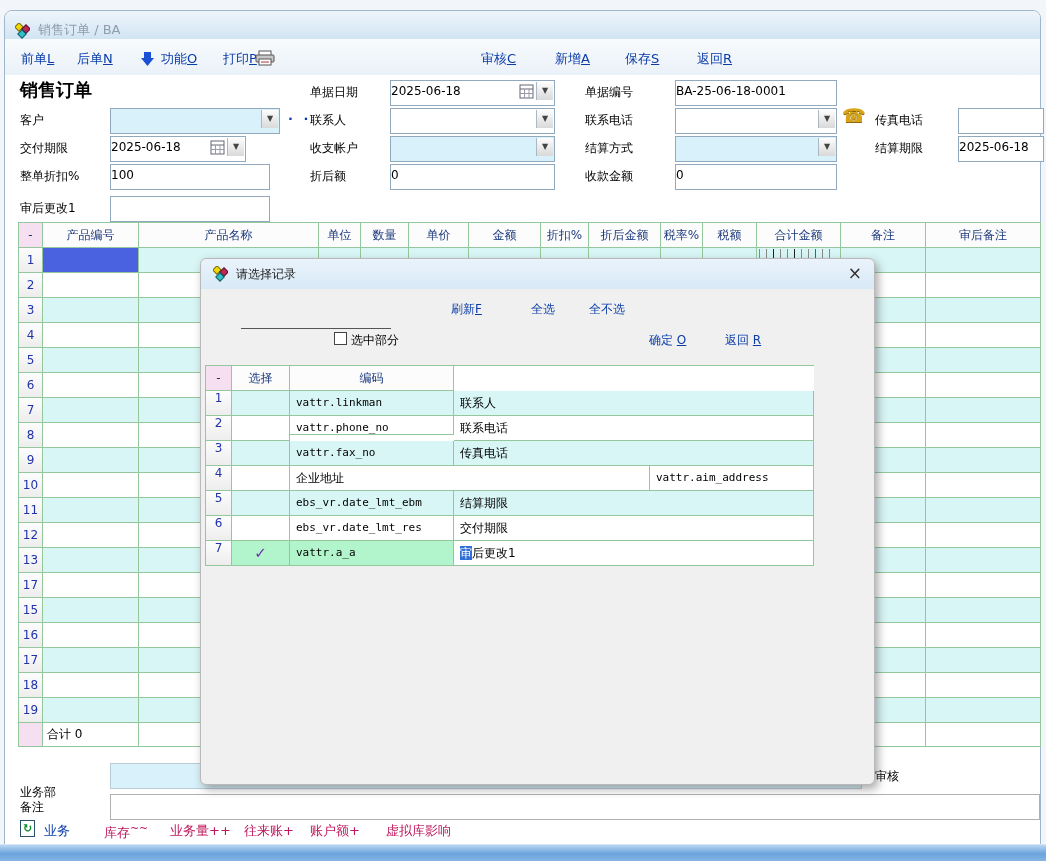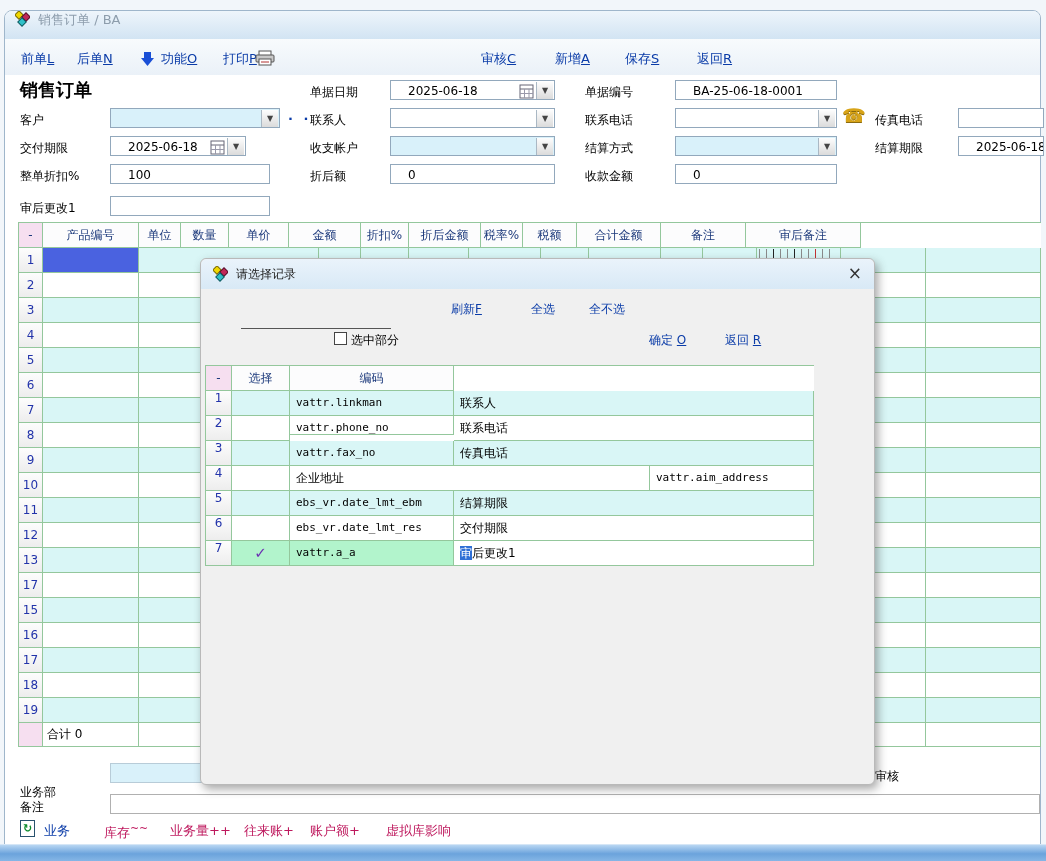--- a/index.html
+++ b/index.html
@@ -3,32 +3,32 @@
 <meta charset="utf-8">
 <style>
   * { margin:0; padding:0; box-sizing:border-box; }
   body { font-family:"DejaVu Sans", sans-serif; }
   .screen { position:relative; width:1046px; height:861px; background:#f2f6fa; overflow:hidden; }
   .win { position:absolute; left:4px; top:10px; width:1037px; height:835px;
          background:#fff; border:1px solid #9fb6cb; border-radius:8px 8px 0 0; }
   .titlebar { position:absolute; left:0; top:0; width:100%; height:28px;
 
               background:linear-gradient(#eef5fb,#d2e4f3); border-radius:7px 7px 0 0;
-              display:flex; align-items:flex-start; padding-left:10px; }
+              display:flex; align-items:flex-end; padding-left:10px; }
   .titlebar .t { color:#8d9dac; font-size:13px; margin-left:8px; }
   .toolbar { position:absolute; left:0; top:28px; width:100%; height:36px;
              background:linear-gradient(#f8fbfd,#eaf1f8); }
   .lnk { position:absolute; color:#0b3ca8; font-size:13px; cursor:pointer; white-space:nowrap; }
   .k { text-decoration:underline; }
   .teal { color:#be185d; }
   .navy { color:#0b3ca8; }
   .page-title { position:absolute; left:20px; top:78px; font-size:18px; font-weight:bold; color:#000; }
   .lbl { position:absolute; font-size:12px; color:#000; white-space:nowrap; }
-  .inp { position:absolute; height:20px; border:1px solid #92a8bc; background:#fff;
-         font-size:12px; line-height:20px; padding:0 17px; overflow:hidden; white-space:nowrap; }
+  .inp { position:absolute; height:26px; border:1px solid #92a8bc; background:#fff;
+         font-size:12px; line-height:20px; padding:0 0; overflow:hidden; white-space:nowrap; }
   .blue-fill { background:#d9f1fa; }
   .combo-btn { position:absolute; right:1px; top:1px; width:17px; height:18px;
                background:linear-gradient(#fdfdfd,#d9d9d9); border-left:1px solid #aab8c4;
                text-align:center; font-size:8px; color:#444; line-height:18px; cursor:pointer; }
   .cal-btn { position:absolute; right:20px; top:3px; width:15px; height:15px; cursor:pointer; }
   .dots { position:absolute; color:#0b3ca8; font-size:13px; font-weight:bold; letter-spacing:3px; }
   
   .grid { position:absolute; left:18px; top:222px; border-top:1px solid #94c79c; border-left:1px solid #94c79c; background:#fff; }
   .g-row { display:flex; }
   .g-cell { border-right:1px solid #94c79c; border-bottom:1px solid #94c79c;
@@ -175,20 +175,21 @@
   <span class="lbl" style="left:585px;top:168px">收款金额</span>
   <div class="inp" style="left:675px;top:164px;width:162px">0</div>
 
   <span class="lbl" style="left:20px;top:200px">审后更改1</span>
   <div class="inp" style="left:110px;top:196px;width:160px"></div>
 
   <div class="grid" id="main-grid">
       <div class="g-row">
         <div class="g-cell g-h g-corner" style="width: 24px;">-</div>
         <div class="g-cell g-h" style="width: 96px;">产品编号</div>
+        <div class="g-cell g-h" style="width: 180px;">产品名称</div>
         <div class="g-cell g-h" style="width: 42px;">单位</div>
         <div class="g-cell g-h" style="width: 48px;">数量</div>
         <div class="g-cell g-h" style="width: 60px;">单价</div>
         <div class="g-cell g-h" style="width: 72px;">金额</div>
         <div class="g-cell g-h" style="width: 48px;">折扣%</div>
         <div class="g-cell g-h" style="width: 72px;">折后金额</div>
         <div class="g-cell g-h" style="width: 42px;">税率%</div>
         <div class="g-cell g-h" style="width: 54px;">税额</div>
         <div class="g-cell g-h" style="width: 84px;">合计金额</div>
         <div class="g-cell g-h" style="width: 85px;">备注</div>

